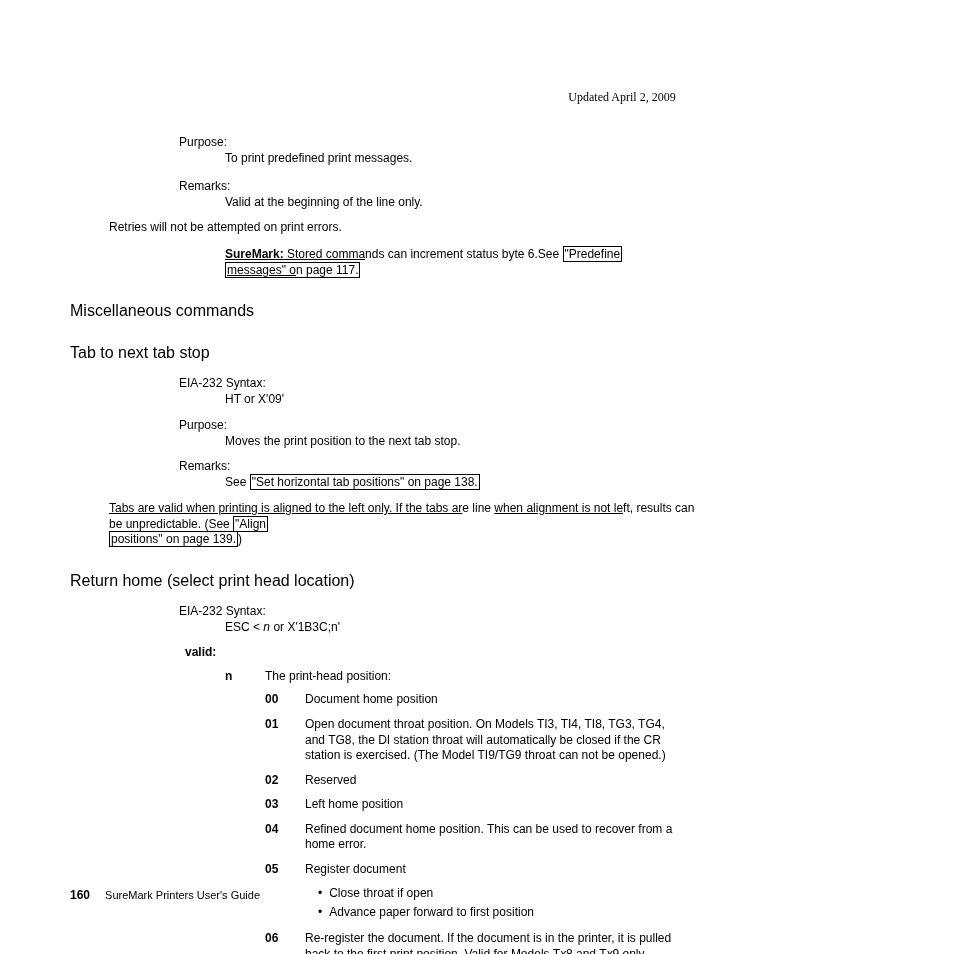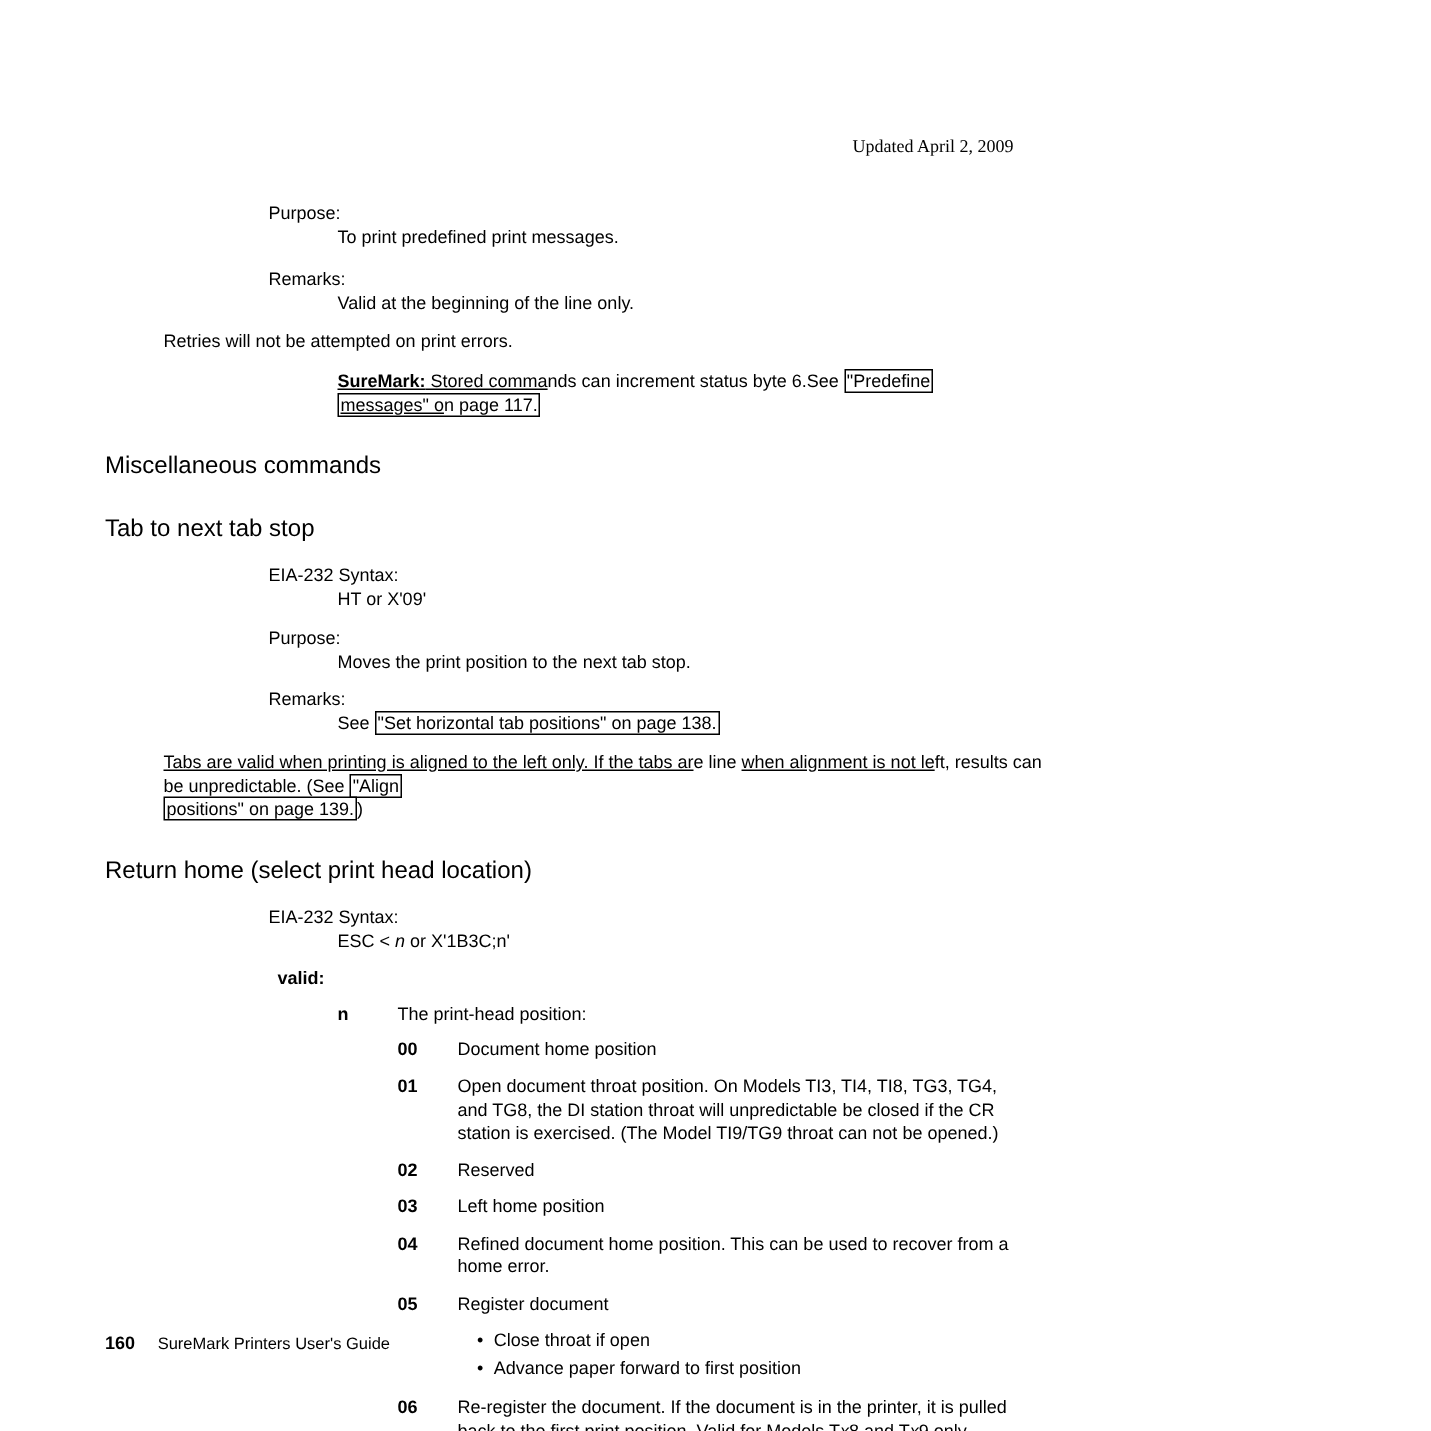--- a/index.html
+++ b/index.html
@@ -152,21 +152,21 @@
   </div>
 
   <div class="subrow">
     <div class="s1"></div>
       <div class="s2">00</div>
       <div class="s3">Document home position</div>
   </div>
   <div class="subrow">
     <div class="s1"></div>
       <div class="s2">01</div>
-      <div class="s3">Open document throat position. On Models TI3, TI4, TI8, TG3, TG4, and TG8, the DI station throat will unpredictable be closed if the CR station is exercised. (The Model TI9/TG9 throat can not be opened.)</div>
+      <div class="s3">Open document throat position. On Models TI3, TI4, TI8, TG3, TG4, and TG8, the DI station throat will automatically be closed if the CR station is exercised. (The Model TI9/TG9 throat can not be opened.)</div>
   </div>
   <div class="subrow">
     <div class="s1"></div>
       <div class="s2">02</div>
       <div class="s3">Reserved</div>
   </div>
   <div class="subrow">
     <div class="s1"></div>
       <div class="s2">03</div>
       <div class="s3">Left home position</div>

